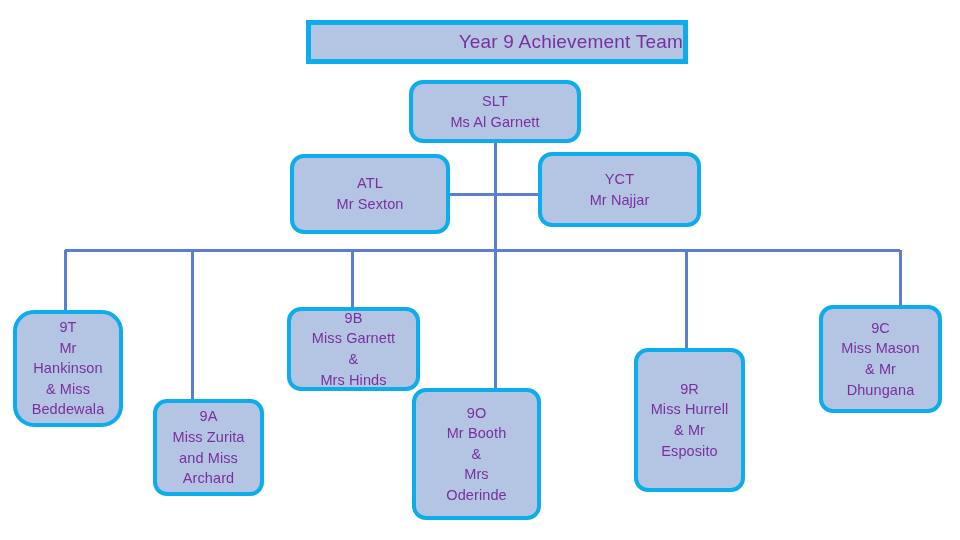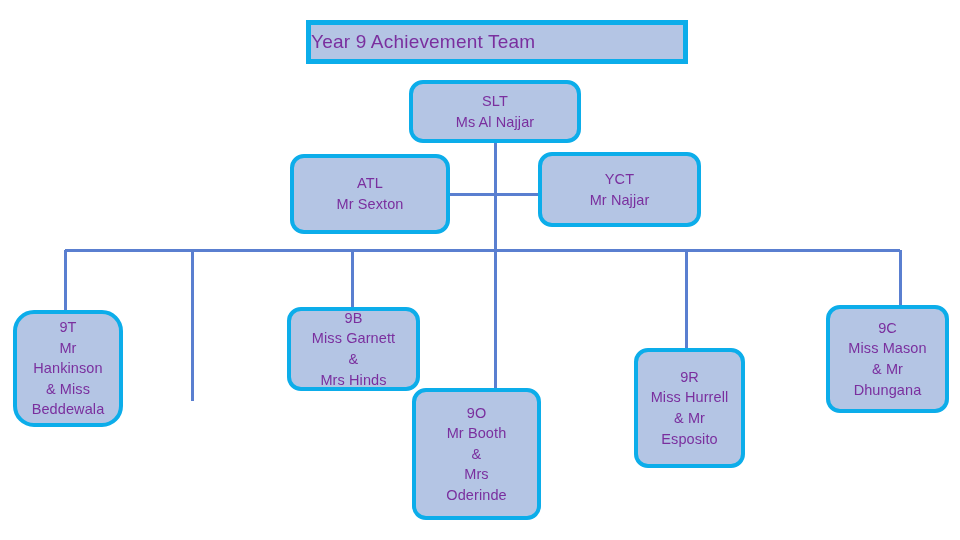--- a/index.html
+++ b/index.html
@@ -63,37 +63,37 @@
     box-sizing: border-box;
     left: 306px;
     top: 20px;
     width: 382px;
     height: 44px;
     background: #b4c5e4;
     border: 5px solid #0cadea;
     border-radius: 0;
     display: flex;
     align-items: center;
-    justify-content: flex-start;
+    justify-content: flex-end;
     color: #7a2f9e;
     font-size: 19px;
     letter-spacing: 0.2px;
   }
 
   
   #node-slt  { left: 409px; top: 80px;  width: 172px; height: 63px; }
   #node-atl  { left: 290px; top: 154px; width: 160px; height: 80px; }
   #node-yct  { left: 538px; top: 152px; width: 163px; height: 75px; }
 
   #node-9t   { left: 13px;  top: 310px; width: 110px; height: 117px; border-radius: 21px; }
   #node-9a   { left: 153px; top: 399px; width: 111px; height: 97px; }
   #node-9b   { left: 287px; top: 307px; width: 133px; height: 84px; }
   #node-9o   { left: 412px; top: 388px; width: 129px; height: 132px; }
-  #node-9r   { left: 634px; top: 348px; width: 111px; height: 120px; }
-  #node-9c   { left: 819px; top: 305px; width: 123px; height: 108px; margin-left: 7px; }
+  #node-9r   { left: 634px; top: 348px; width: 111px; height: 144px; }
+  #node-9c   { left: 819px; top: 305px; width: 123px; height: 108px; }
 </style>
 </head>
 <body>
 
 <div id="chart-root">
 
   <svg id="connector-layer" width="960" height="540" viewBox="0 0 960 540" xmlns="http://www.w3.org/2000/svg">
     <g stroke="#5a7fd0" stroke-width="3" fill="none" shape-rendering="crispEdges">
 
       <line x1="495" y1="143" x2="495" y2="250"></line>
@@ -111,41 +111,47 @@
       <line x1="900" y1="250" x2="900" y2="307"></line>
     </g>
   </svg>
 
   <div id="title-banner">
     <span>Year 9 Achievement Team</span>
   </div>
 
   <div class="node" id="node-slt">
     <span class="node-text">SLT
-Ms Al Najjar</span>
+Ms Al Garnett</span>
   </div>
 
   <div class="node" id="node-atl">
     <span class="node-text">ATL
 Mr Sexton</span>
   </div>
 
   <div class="node" id="node-yct">
     <span class="node-text">YCT
 Mr Najjar</span>
   </div>
 
   <div class="node" id="node-9t">
     <span class="node-text">9T
 Mr
 Hankinson
 &amp; Miss
 Beddewala</span>
   </div>
 
+  <div class="node" id="node-9a">
+    <span class="node-text">9A
+Miss Zurita
+and Miss
+Archard</span>
+  </div>
 
   <div class="node" id="node-9b">
     <span class="node-text">9B
 Miss Garnett
 &amp;
 Mrs Hinds</span>
   </div>
 
   <div class="node" id="node-9o">
     <span class="node-text">9O

